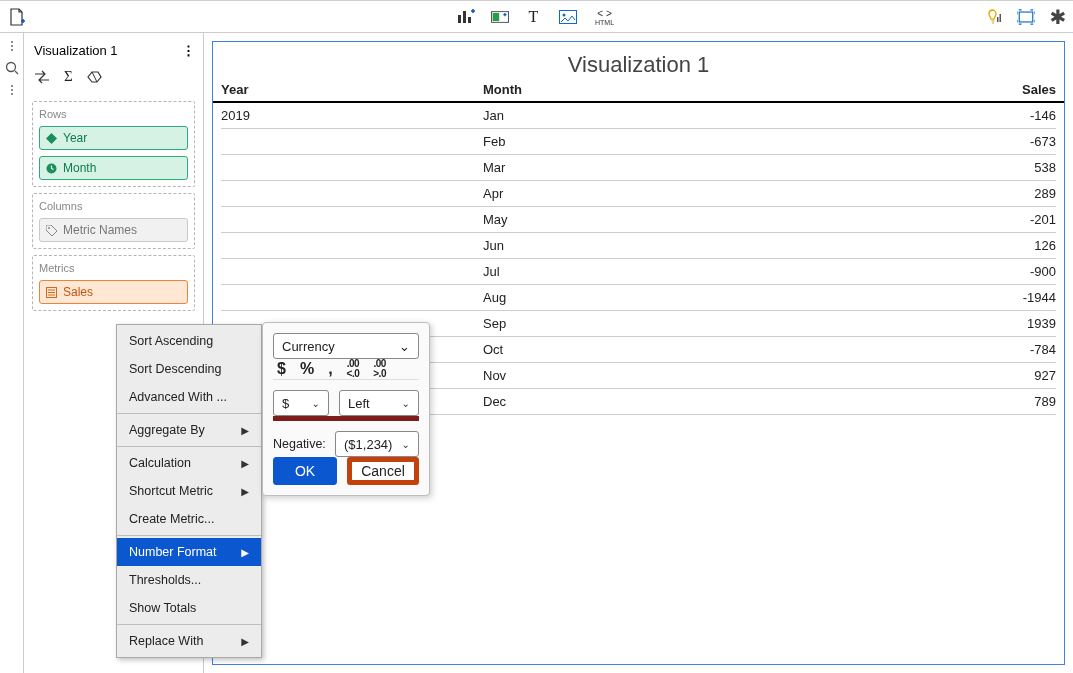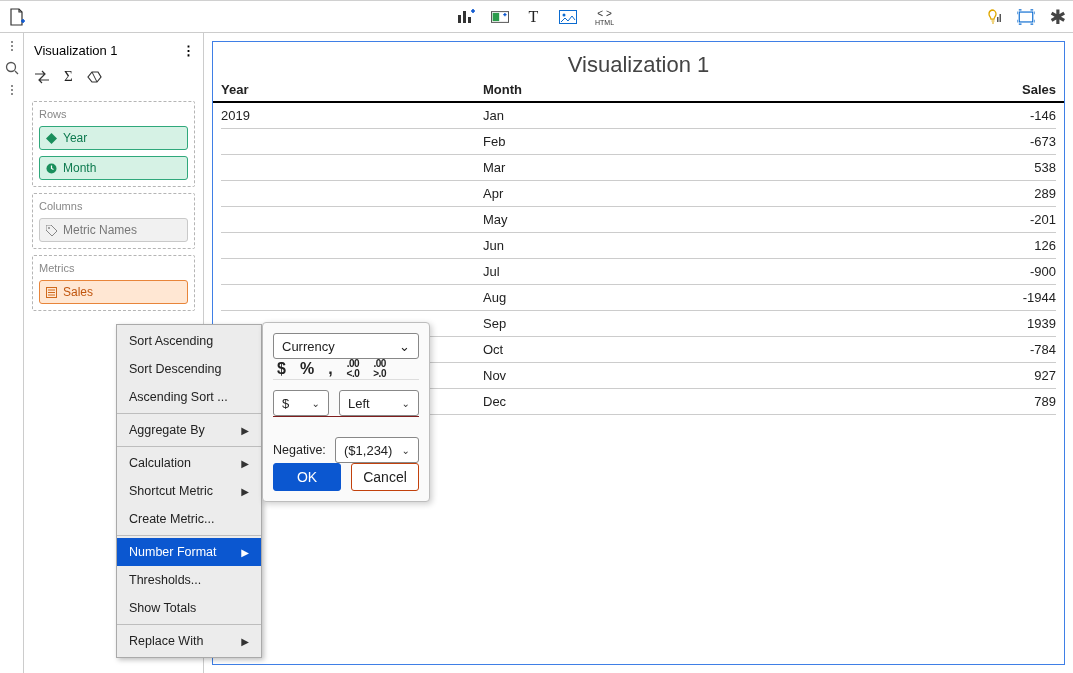--- a/index.html
+++ b/index.html
@@ -60,28 +60,28 @@
 
   
   .fmt { position: absolute; left: 262px; top: 321px; width: 168px; background: #fafafa; border: 1px solid #bdbdbd; border-radius: 4px; box-shadow: 2px 2px 6px rgba(0,0,0,.2); z-index: 25; padding: 10px 10px 10px 10px; display: flex; flex-direction: column; }
   .fmt-select { width: 100%; height: 26px; border: 1px solid #888; background: #fff; border-radius: 3px; padding: 0 8px; font-size: 13px; display: flex; align-items: center; justify-content: space-between; cursor: pointer; }
   .fmt-iconrow { display: flex; gap: 14px; align-items: center; padding-left: 4px; font-weight: 700; font-size: 16px; }
   .fmt-iconrow span { cursor: pointer; display: inline-flex; flex-direction: column; align-items: center; line-height: 1; }
   .dec { font-size: 10px; font-weight: 700; letter-spacing: -0.5px; }
   .fmt-row2 { display: flex; gap: 10px; border-top: 1px solid #ddd; padding-top: 10px; }
   .drop { height: 26px; border: 1px solid #888; border-radius: 3px; background: #fff; display: flex; align-items: center; justify-content: space-between; padding: 0 8px; cursor: pointer; font-size: 13px; }
   .drop .chev { font-size: 10px; color: #333; }
-  .fmt-neg { display: flex; align-items: center; justify-content: space-between; border-top: 1px solid #7f1d1d; padding-top: 20px; }
+  .fmt-neg { display: flex; align-items: center; justify-content: space-between; border-top: 5px solid #7f1d1d; padding-top: 10px; }
   .fmt-neg .lbl { font-size: 12.5px; }
   .fmt-prev { display: flex; justify-content: space-between; align-items: center; border-top: 1px solid #ddd; padding-top: 10px; font-size: 12.5px; }
   .fmt-prev .val { font-weight: 700; }
   .fmt-btns { display: flex; gap: 10px; }
   .btn { flex: 1; height: 28px; border-radius: 3px; display: flex; align-items: center; justify-content: center; font-size: 14px; cursor: pointer; }
   .btn-primary { background: #0b57d0; color: #fff; border: 1px solid #0b57d0; }
-  .btn-secondary { background: #fff; border: 1px solid #c2410c; color: #222; }
+  .btn-secondary { background: #fff; border: 5px solid #c2410c; color: #222; }
 
   svg { display: block; }
 </style>
 </head>
 <body>
 
 <div class="app">
 
   <div class="topbar">
     <div class="tb-icon" title="new page">
@@ -295,21 +295,21 @@
 
   <div class="ctx-menu">
     <div class="ctx-group">
       <div class="ctx-item">
           <span>Sort Ascending</span>
         </div>
       <div class="ctx-item">
           <span>Sort Descending</span>
         </div>
       <div class="ctx-item">
-          <span>Ascending Sort ...</span>
+          <span>Advanced With ...</span>
         </div>
     </div>
     <div class="ctx-sep"></div>
     <div class="ctx-group">
       <div class="ctx-item">
           <span>Aggregate By</span>
           <span class="arrow">▶</span>
         </div>
     </div>
     <div class="ctx-sep"></div>

